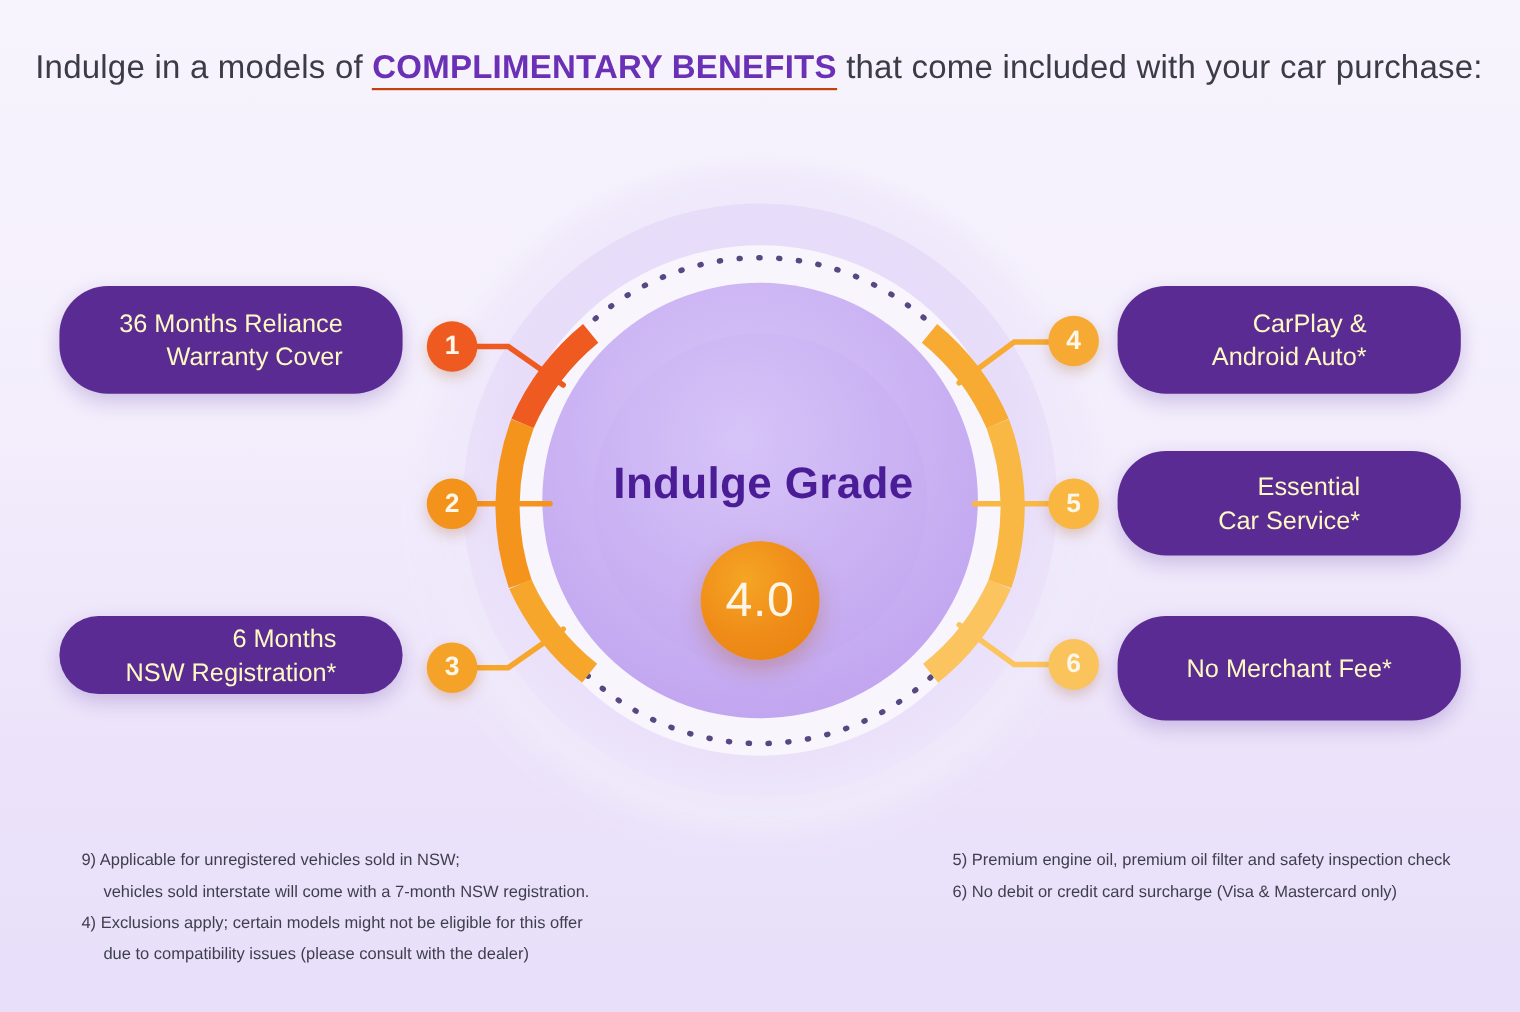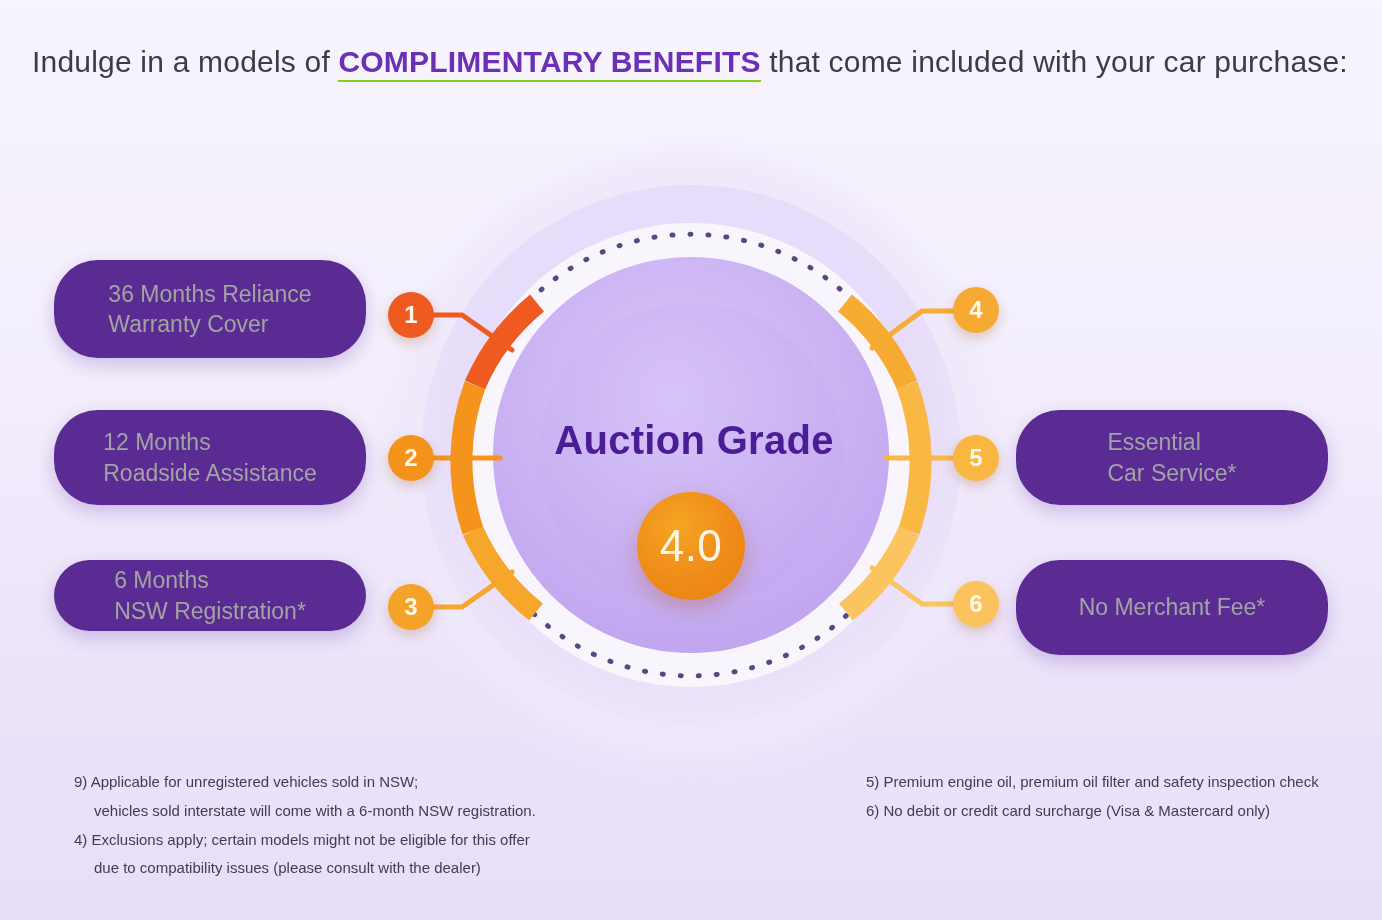--- a/index.html
+++ b/index.html
@@ -11,21 +11,21 @@
   }
   #stage{position:absolute;inset:0;}
 
   
   .heading{
     position:absolute;left:32px;top:45px;width:1330px;
     font-size:30px;color:#3c3c46;letter-spacing:.2px;white-space:nowrap;
   }
   .heading .em{
     color:#6a30b5;font-weight:700;
-    border-bottom:2px solid #84cc16;padding-bottom:2px;
+    border-bottom:2px solid #c2410c;padding-bottom:2px;
   }
 
   
   .center-svg{position:absolute;left:0;top:0;width:1382px;height:920px;}
 
   .grade-label{
     position:absolute;left:494px;top:418px;width:400px;text-align:center;
     font-size:40px;font-weight:700;color:#4a1d96;letter-spacing:.3px;
   }
   .grade-circle{
@@ -34,22 +34,22 @@
     box-shadow:0 8px 20px rgba(180,90,10,.30);
     display:flex;align-items:center;justify-content:center;
   }
   .grade-circle span{
     font-size:44px;font-weight:500;color:#fdf6e8;letter-spacing:.5px;line-height:1;
   }
 
   
   .pill{
     position:absolute;
-    background:#5a2c93;color:#a3a3a3;border-radius:44px;
-    display:flex;align-items:center;justify-content:center;text-align:left;
+    background:#5a2c93;color:#fef9c3;border-radius:44px;
+    display:flex;align-items:center;justify-content:center;text-align:right;
     font-size:23px;font-weight:500;line-height:1.32;
     box-shadow:0 7px 18px rgba(74,29,150,.22);
     padding:0 16px;box-sizing:border-box;
   }
   .pill.p1{left:54px;top:260px;width:312px;height:98px;}
   .pill.p2{left:54px;top:410px;width:312px;height:95px;}
   .pill.p3{left:54px;top:560px;width:312px;height:71px;}
   .pill.p4{left:1016px;top:260px;width:312px;height:98px;}
   .pill.p5{left:1016px;top:410px;width:312px;height:95px;}
   .pill.p6{left:1016px;top:560px;width:312px;height:95px;}
@@ -133,51 +133,51 @@
       <path d="M 537 303 A 218 218 0 0 0 475 385" stroke="#ef5a20"></path>
       <path d="M 475 385 A 218 218 0 0 0 473 531" stroke="#f4941c"></path>
       <path d="M 473 531 A 218 218 0 0 0 536 612" stroke="#f7a62c"></path>
 
       <path d="M 845 303 A 218 218 0 0 1 907 385" stroke="#f7ab33"></path>
       <path d="M 907 385 A 218 218 0 0 1 909 531" stroke="#f9b744"></path>
       <path d="M 909 531 A 218 218 0 0 1 846 612" stroke="#fbc45e"></path>
     </g>
   </svg>
 
-  <div class="grade-label">Auction Grade</div>
+  <div class="grade-label">Indulge Grade</div>
   <div class="grade-circle">
     <span>4.0</span>
   </div>
 
   <div class="pill p1">
       <span>36 Months Reliance<br>Warranty Cover</span>
     </div>
-  <div class="pill p2">
-      <span>12 Months<br>Roadside Assistance</span>
-    </div>
   <div class="pill p3">
       <span>6 Months<br>NSW Registration*</span>
+    </div>
+  <div class="pill p4">
+      <span>CarPlay &amp;<br>Android Auto*</span>
     </div>
   <div class="pill p5">
       <span>Essential<br>Car Service*</span>
     </div>
   <div class="pill p6">
       <span>No Merchant Fee*</span>
     </div>
 
   <div class="badge b1">1</div>
   <div class="badge b2">2</div>
   <div class="badge b3">3</div>
   <div class="badge b4">4</div>
   <div class="badge b5">5</div>
   <div class="badge b6">6</div>
 
   <div class="notes left">
     <div class="note-line">9) Applicable for unregistered vehicles sold in NSW;</div>
-    <div class="note-line ind">vehicles sold interstate will come with a 6-month NSW registration.</div>
+    <div class="note-line ind">vehicles sold interstate will come with a 7-month NSW registration.</div>
     <div class="note-line">4) Exclusions apply; certain models might not be eligible for this offer</div>
     <div class="note-line ind">due to compatibility issues (please consult with the dealer)</div>
   </div>
   <div class="notes right">
     <div class="note-line">5) Premium engine oil, premium oil filter and safety inspection check</div>
     <div class="note-line">6) No debit or credit card surcharge (Visa &amp; Mastercard only)</div>
   </div>
 
 </div>
 

